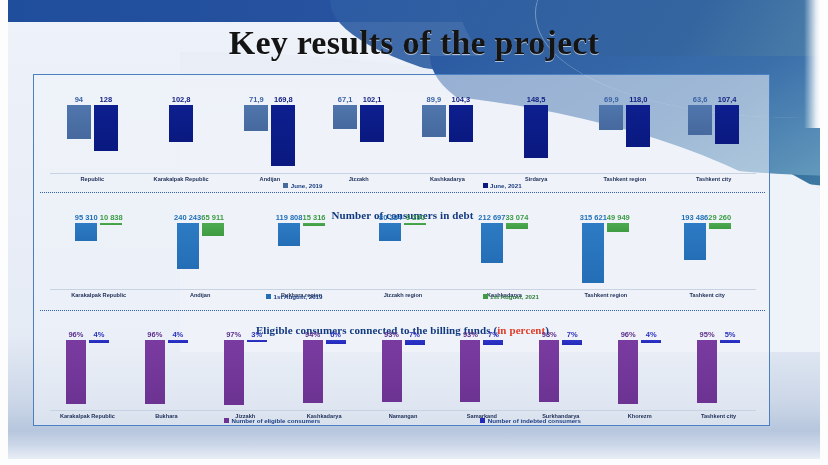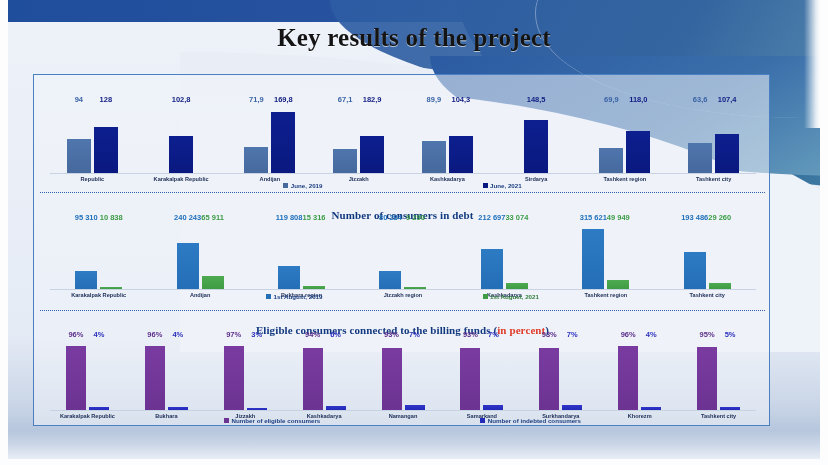--- a/index.html
+++ b/index.html
@@ -77,21 +77,21 @@
     position: absolute; left: 0; bottom: 6px; width: 828px; height: 44px;
     background: linear-gradient(180deg,#c3d0e3 0%, #b6c6dd 35%, #cdd8e9 70%, #e9eef6 100%);
   }
 
   
   .slide-title {
     position: absolute; left: 0; top: 24px; width: 828px;
     text-align: center;
     font-family: "Liberation Serif", serif;
     font-weight: bold;
-    font-size: 25px;
+    font-size: 34px;
     color: #141414;
     letter-spacing: .2px;
     z-index: 20;
     text-shadow: 0 1px 0 rgba(255,255,255,.6);
   }
 
   
   #frame {
     position: absolute; left: 33px; top: 74px;
     width: 737px; height: 352px;
@@ -142,21 +142,21 @@
 
   .group {
     flex: 1 1 0;
     height: 100%;
     display: flex; align-items: flex-end; justify-content: center;
     gap: 3px;
     position: relative;
   }
   .bar-wrap {
     position: relative;
-    display: flex; flex-direction: column; justify-content: flex-end;
+    display: flex; flex-direction: column; 
     align-items: center;
     height: 100%;
   }
   .bar { width: 24px; }
   .bar-lbl {
     position: absolute; bottom: 100%;
     white-space: nowrap;
     font-size: 7.5px; font-weight: bold;
     margin-bottom: 1.5px;
   }
@@ -247,21 +247,21 @@
               <div class="bar c1b" title="Andijan — June, 2021: 169,8" style="height: 89.6167%; width: 24px;"></div>
             </div>
             <div class="cat">Andijan</div>
           </div>
           <div class="group">
             <div class="bar-wrap">
               <span class="bar-lbl l1a">67,1</span>
               <div class="bar c1a" title="Jizzakh — June, 2019: 67,1" style="height: 35.4139%; width: 24px;"></div>
             </div>
             <div class="bar-wrap">
-              <span class="bar-lbl l1b">182,9</span>
+              <span class="bar-lbl l1b">102,1</span>
               <div class="bar c1b" title="Jizzakh — June, 2021: 102,1" style="height: 53.8861%; width: 24px;"></div>
             </div>
             <div class="cat">Jizzakh</div>
           </div>
           <div class="group">
             <div class="bar-wrap">
               <span class="bar-lbl l1a">89,9</span>
               <div class="bar c1a" title="Kashkadarya — June, 2019: 89,9" style="height: 47.4472%; width: 24px;"></div>
             </div>
             <div class="bar-wrap">

